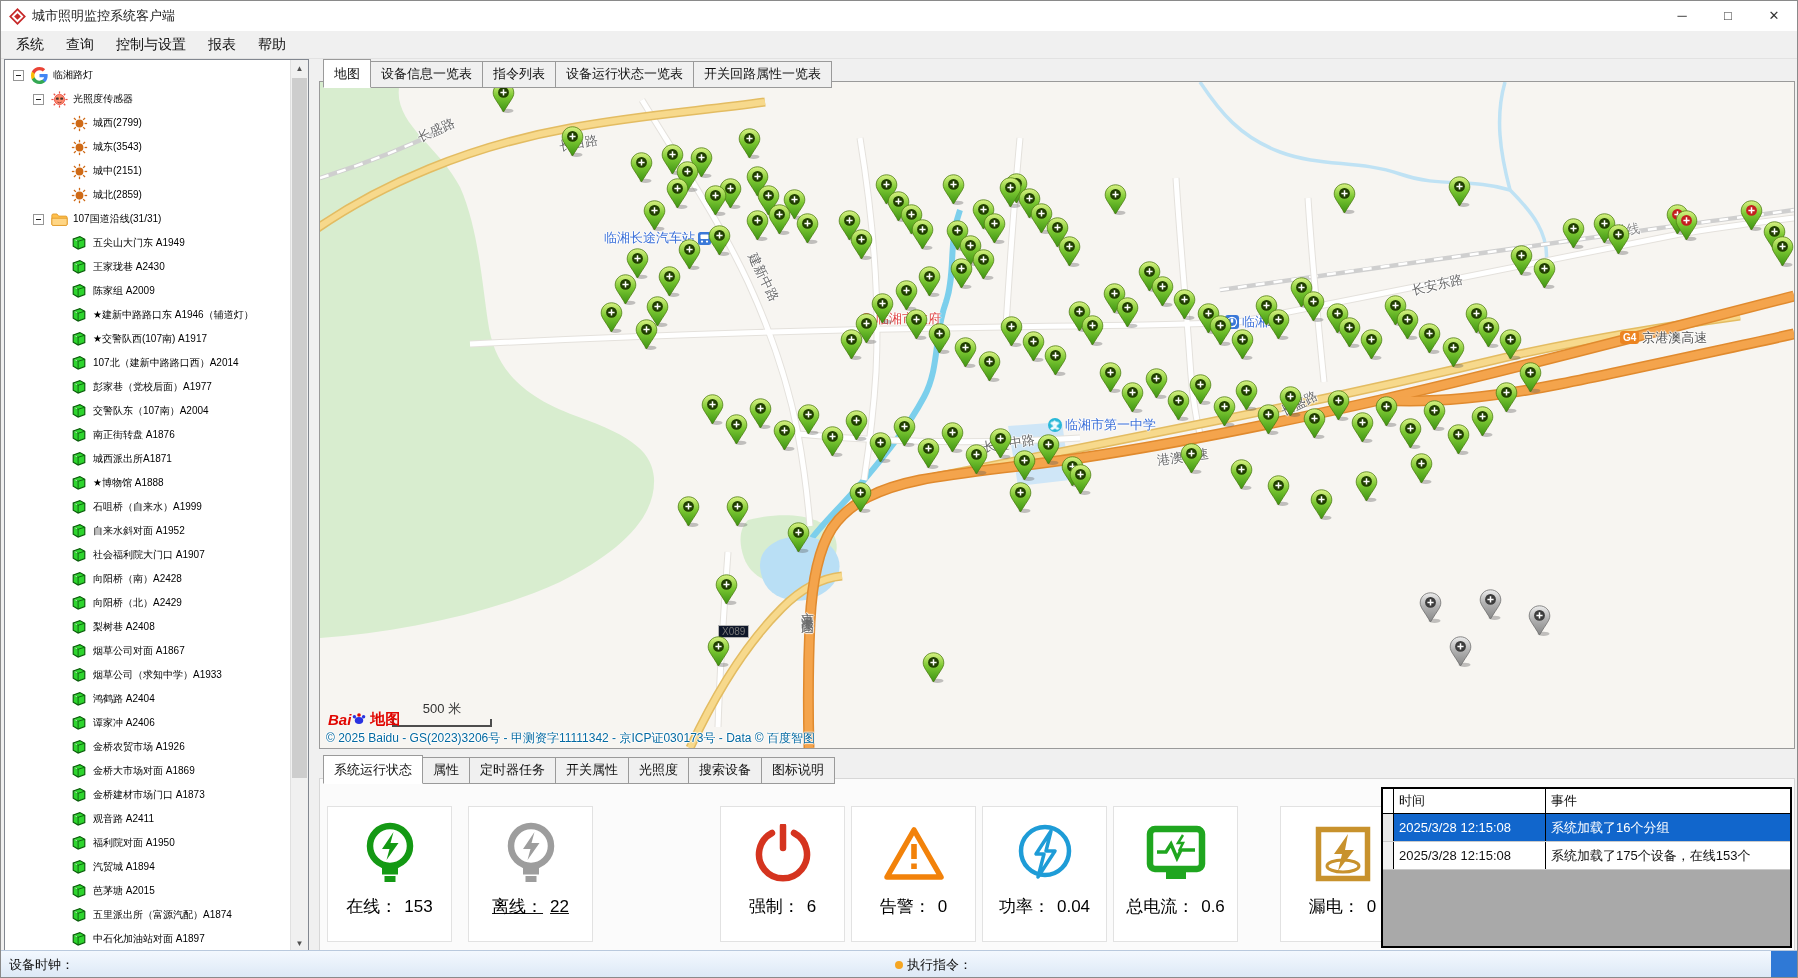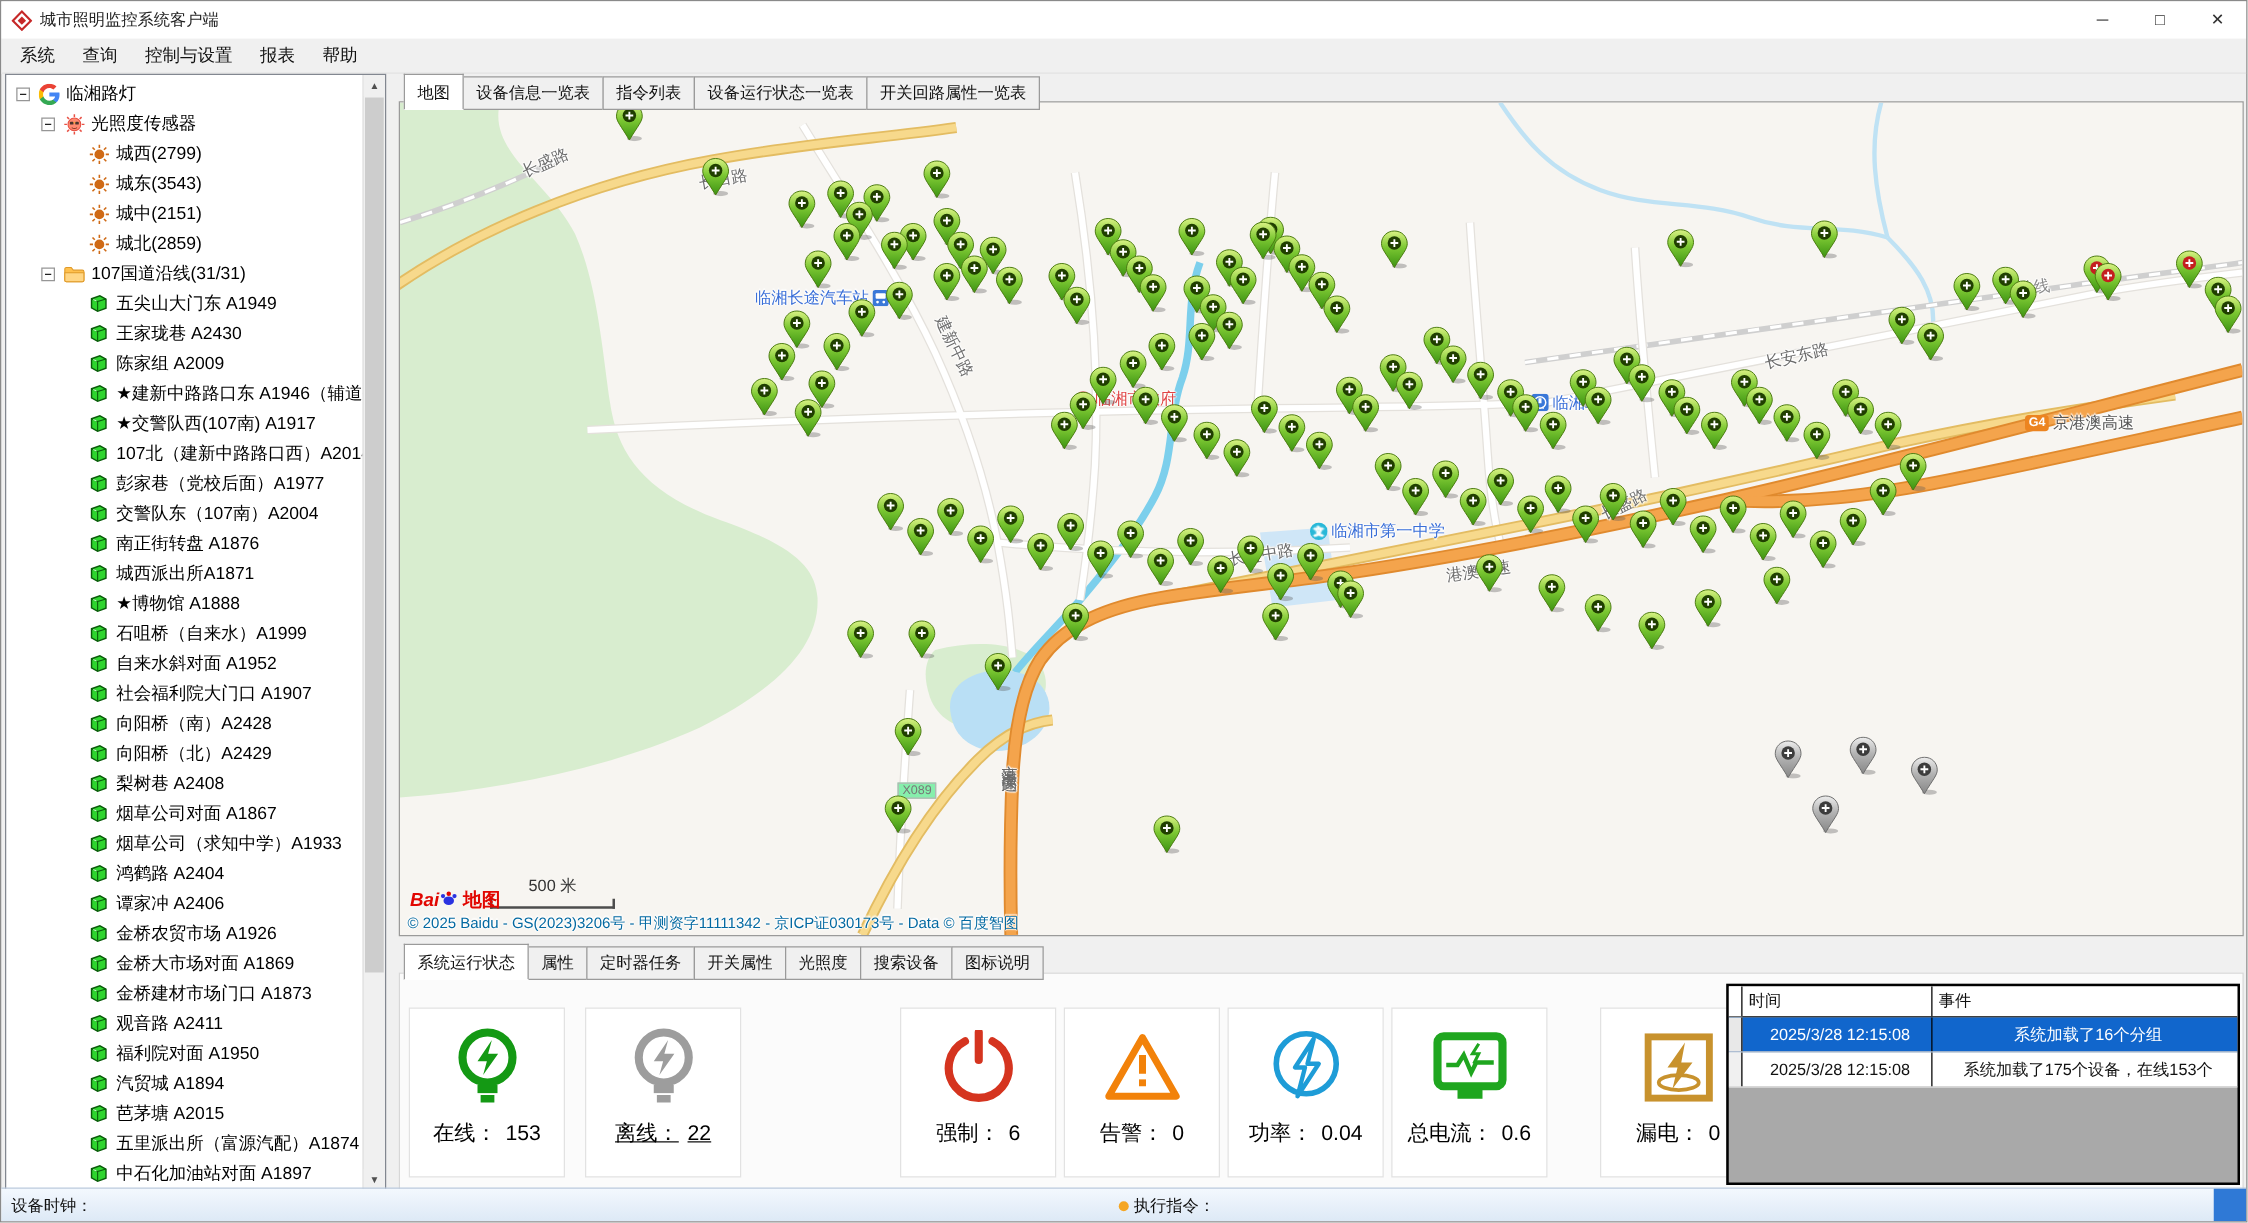--- a/index.html
+++ b/index.html
@@ -9,21 +9,21 @@
   .titlebar{height:30px;background:#fff;display:flex;align-items:center;padding-left:8px;}
   .title-logo{width:17px;height:17px;margin-right:6px;flex:none;}
   .title-text{font-size:13px;color:#222;}
   .win-btns{margin-left:auto;display:flex;height:100%;}
   .win-btn{width:46px;height:30px;line-height:30px;text-align:center;font-size:13px;color:#333;}
   
   .menubar{height:27px;background:#f0f0f0;display:flex;align-items:center;padding-left:4px;border-bottom:1px solid #e2e2e2;}
   .menu-item{padding:4px 11px;font-size:14px;}
   
   .tree-panel{position:absolute;left:3px;top:58px;width:305px;height:894px;background:#fff;border:1px solid #828790;box-sizing:border-box;overflow:hidden;}
-  .tree{position:absolute;left:2px;top:3px;right:18px;bottom:0;overflow:hidden;font-size:14px;white-space:nowrap;}
+  .tree{position:absolute;left:2px;top:3px;right:18px;bottom:0;overflow:hidden;font-size:10px;white-space:nowrap;}
   .tree-row{height:24px;display:flex;align-items:center;}
   .exp{width:11px;height:11px;border:1px solid #969696;background:#fff;position:relative;margin-right:6px;flex:none;box-sizing:border-box;}
   .exp::after{content:'';position:absolute;left:2px;top:4px;width:5px;height:1px;background:#222;}
   .exp-sp{width:17px;flex:none;}
   .ticon{width:18px;height:18px;margin-right:5px;flex:none;display:inline-flex;align-items:center;justify-content:center;}
   .tlabel{color:#000;}
   .vsb{position:absolute;right:0;top:0;bottom:0;width:17px;background:#f0f0f0;border-left:1px solid #e0e0e0;}
   .vsb-arrow{height:17px;line-height:17px;text-align:center;font-size:8px;color:#505050;background:#f0f0f0;}
   .vsb-arrow.down{position:absolute;bottom:0;left:0;right:0;}
   .vsb-thumb{position:absolute;top:18px;left:1px;width:15px;height:700px;background:#cdcdcd;}
@@ -33,21 +33,21 @@
   .tab.active{background:#fff;border-bottom:1px solid #fff;padding-top:5px;z-index:4;}
   
   .map-wrap{position:absolute;left:318px;top:80px;width:1476px;height:668px;border:1px solid #9a9a9a;background:#f7f5f1;box-sizing:border-box;overflow:hidden;z-index:1;}
   #map{position:absolute;left:0;top:0;width:1474px;height:666px;}
   #map-base{position:absolute;left:0;top:0;}
   #map-labels,#map-pins{position:absolute;left:0;top:0;width:100%;height:100%;}
   .map-label{position:absolute;font-size:13px;white-space:nowrap;transform-origin:left top;
     text-shadow:1px 0 1px #fff,-1px 0 1px #fff,0 1px 1px #fff,0 -1px 1px #fff;}
   .map-label.vertical{writing-mode:vertical-rl;letter-spacing:2px;}
   .badge-g4{display:inline-block;background:#ec8420;color:#fff;font-size:10px;font-weight:bold;padding:1px 3px;border-radius:3px;margin-right:3px;vertical-align:1px;text-shadow:none;}
-  .badge-x{display:inline-block;background:#86efac;border:1px solid #b5b5b5;font-size:10px;padding:0 3px;text-shadow:none;}
+  .badge-x{display:inline-block;background:#0f172a;border:1px solid #b5b5b5;font-size:10px;padding:0 3px;text-shadow:none;}
   .poi-icon{display:inline-block;vertical-align:-3px;margin:0 3px 0 0;}
   .poi-icon.after{margin:0 0 0 3px;}
   .pin{position:absolute;width:23px;height:31px;}
   .map-scale{position:absolute;left:72px;top:618px;width:100px;}
   .scale-label{text-align:center;font-size:13px;color:#333;margin-bottom:1px;}
   .scale-line{height:6px;border-left:2px solid #4d4d4d;border-right:2px solid #4d4d4d;border-bottom:2px solid #4d4d4d;}
   .baidu-logo{position:absolute;left:8px;top:628px;font-size:15px;font-weight:bold;display:flex;align-items:center;}
   .bd-text{color:#e10601;font-style:italic;}
   .bd-map{color:#e10601;}
   .map-attr{position:absolute;left:6px;top:648px;font-size:12px;color:#0369a1;
@@ -59,21 +59,21 @@
   .cicon{margin-top:10px;height:74px;display:flex;align-items:center;justify-content:center;}
   .ctext{font-size:17px;color:#000;margin-top:4px;white-space:nowrap;}
   .cvalue{margin-left:7px;}
   
   .event-panel{position:absolute;left:1380px;top:786px;width:411px;height:161px;background:#a9a9a9;border:2px solid #000;box-sizing:border-box;font-size:13px;overflow:hidden;z-index:5;}
   .ev-header{display:flex;background:#fff;border-bottom:1px solid #000;height:24px;line-height:24px;}
   .ev-rowhead{width:10px;flex:none;border-right:1px solid #000;background:#fff;}
   .ev-row .ev-rowhead{background:#f0f0f0;}
   .ev-time{width:152px;flex:none;padding-left:5px;border-right:1px solid #000;box-sizing:border-box;}
   .ev-event{flex:1;padding-left:5px;}
-  .ev-row{display:flex;height:27px;line-height:27px;background:#fff;border-bottom:1px solid #cacaca;text-align:center;}
+  .ev-row{display:flex;height:27px;line-height:27px;background:#fff;border-bottom:1px solid #cacaca;}
   .ev-row.selected{background:#1166cc;color:#fff;}
   .ev-row.selected .ev-rowhead{background:#e8e8e8;}
   
   .statusbar{position:absolute;left:0;right:0;bottom:0;height:26px;background:linear-gradient(#f3f8fe,#dde9f6);border-top:1px solid #b9c9dd;z-index:6;}
   .sb-clock{position:absolute;left:8px;top:5px;}
   .sb-exec{position:absolute;left:894px;top:5px;}
   .sb-bullet{display:inline-block;width:8px;height:8px;border-radius:50%;background:#f5a623;margin-right:4px;}
   .sb-corner{position:absolute;right:0;top:0;bottom:0;width:26px;background:#2f79d6;}
   .hidden-defs{position:absolute;width:0;height:0;overflow:hidden;}
 </style>

